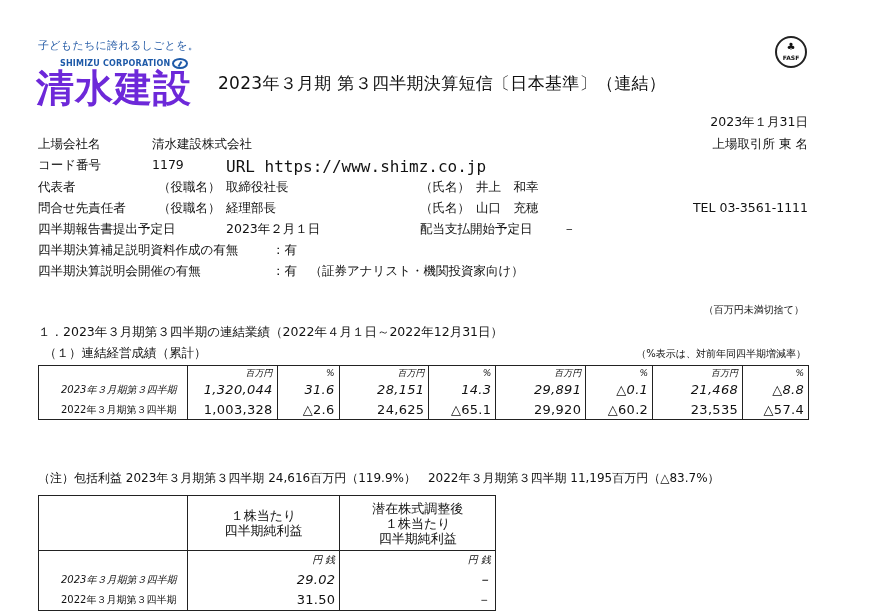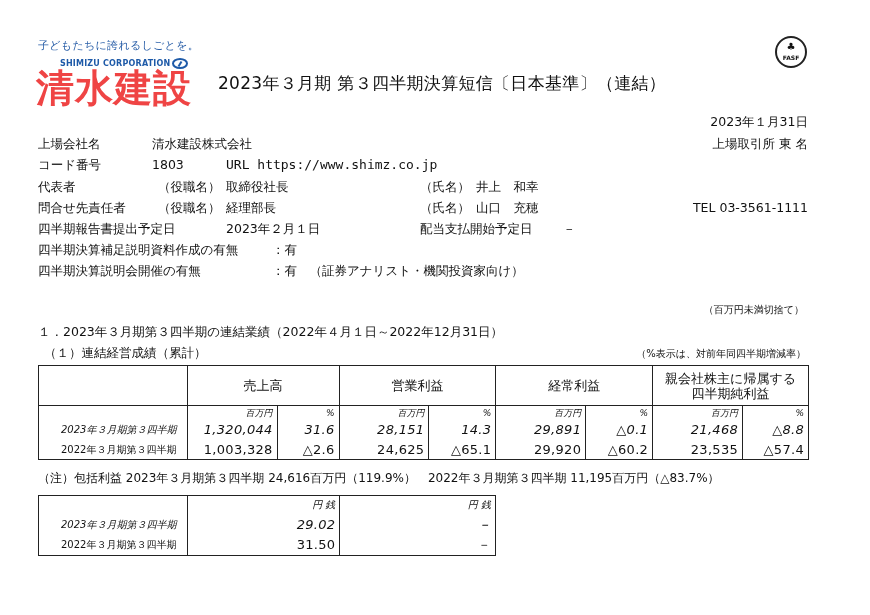--- a/index.html
+++ b/index.html
@@ -4,21 +4,21 @@
   <style>
     html, body { margin: 0; padding: 0; background: #ffffff; }
     body { width: 870px; height: 615px; position: relative; overflow: hidden;
            font-family: "DejaVu Sans", "Liberation Sans", sans-serif; color: #111; }
     .abs { position: absolute; white-space: nowrap; }
     .tagline { left: 38px; top: 38px; font-size: 11px; color: #2a5fa8; letter-spacing: 0.3px; }
     .corp-en { left: 60px; top: 58px; font-size: 8px; font-weight: bold; color: #1e5aa8; letter-spacing: 0.2px; }
     .corp-mark { display: inline-block; width: 16px; height: 11px; border: 2px solid #1e5aa8; border-radius: 50%;
                  vertical-align: middle; margin-left: 2px; position: relative; box-sizing: border-box; }
     .corp-mark::after { content: ""; position: absolute; left: 5px; top: 1px; width: 2px; height: 6px; background: #1e5aa8; transform: rotate(30deg); }
-    .logo-jp { left: 36px; top: 66px; font-size: 38px; font-weight: bold; color: #ef4444; letter-spacing: 1px; font-family: "DejaVu Serif", serif; line-height: 44px; }
+    .logo-jp { left: 36px; top: 66px; font-size: 38px; font-weight: bold; color: #6d28d9; letter-spacing: 1px; font-family: "DejaVu Serif", serif; line-height: 44px; }
     .title { left: 218px; top: 72px; font-size: 17px; font-weight: normal; letter-spacing: 0.3px; }
     .fasf { left: 775px; top: 36px; width: 32px; height: 32px; border: 2px solid #222; border-radius: 50%; box-sizing: border-box;
             text-align: center; font-size: 6px; font-weight: bold; line-height: 8px; }
     .fasf .leaves { display: block; font-size: 10px; line-height: 14px; margin-top: 2px; }
     .t13 { font-size: 12.5px; }
     .small { font-size: 10px; }
 
     table { border-collapse: collapse; position: absolute; font-size: 12px; }
     td { border: 1px solid #222; padding: 0 4px; box-sizing: border-box; }
     .tbl1 { left: 38px; top: 365px; width: 771px; }
@@ -39,22 +39,22 @@
 <div class="abs title">2023年３月期 第３四半期決算短信〔日本基準〕（連結）</div>
 <div class="abs fasf"><span class="leaves">♣</span><span>FASF</span></div>
 
 <div class="abs t13" style="right:62px; top:114px;">2023年１月31日</div>
 <div class="abs t13" style="right:62px; top:136px;">上場取引所 東 名</div>
 
 <div class="abs t13" style="left:38px; top:136px;">上場会社名</div>
 <div class="abs t13" style="left:152px; top:136px;">清水建設株式会社</div>
 
 <div class="abs t13" style="left:38px; top:157px;">コード番号</div>
-<div class="abs t13" style="left:152px; top:157px;">1803</div>
-<div class="abs t13" style="left:226px; top:157px; font-family:'DejaVu Sans Mono', monospace; font-size:13px;">URL https://www.shimz.co.jp</div>
+<div class="abs t13" style="left:152px; top:157px;">1179</div>
+<div class="abs t13" style="left:226px; top:157px; font-family:'DejaVu Sans Mono', monospace; font-size:16px;">URL https://www.shimz.co.jp</div>
 
 <div class="abs t13" style="left:38px; top:179px;">代表者</div>
 <div class="abs t13" style="left:158px; top:179px;">（役職名）</div>
 <div class="abs t13" style="left:226px; top:179px;">取締役社長</div>
 <div class="abs t13" style="left:420px; top:179px;">（氏名）</div>
 <div class="abs t13" style="left:476px; top:179px;">井上　和幸</div>
 
 <div class="abs t13" style="left:38px; top:200px;">問合せ先責任者</div>
 <div class="abs t13" style="left:158px; top:200px;">（役職名）</div>
 <div class="abs t13" style="left:226px; top:200px;">経理部長</div>
@@ -84,27 +84,20 @@
       <col style="width:90px">
       <col style="width:62px">
     <col style="width:90px">
       <col style="width:67px">
     <col style="width:90px">
       <col style="width:67px">
     <col style="width:90px">
       <col style="width:66px">
   </colgroup>
   <tbody>
-      <tr class="hdr" style="height:40px;">
-    <td></td>
-    <td colspan="2">売上高</td>
-    <td colspan="2">営業利益</td>
-    <td colspan="2">経常利益</td>
-    <td colspan="2"><span>親会社株主に帰属する</span><br><span>四半期純利益</span></td>
-  </tr>
   <tr style="height:14px;">
     <td class="nb-b"></td>
     <td class="unit nb-b">百万円</td>
     <td class="unit nb-b">%</td>
     <td class="unit nb-b">百万円</td>
     <td class="unit nb-b">%</td>
     <td class="unit nb-b">百万円</td>
     <td class="unit nb-b">%</td>
     <td class="unit nb-b">百万円</td>
     <td class="unit nb-b">%</td>
@@ -136,20 +129,25 @@
 
 <div class="abs" style="left:38px; top:470px; font-size:12px;">（注）包括利益 2023年３月期第３四半期 24,616百万円（119.9%）　2022年３月期第３四半期 11,195百万円（△83.7%）</div>
 
 <table class="tbl2">
   <colgroup>
     <col style="width:149px">
       <col style="width:153px">
       <col style="width:156px">
   </colgroup>
   <tbody>
+      <tr class="hdr" style="height:55px;">
+    <td></td>
+    <td><span>１株当たり</span><br><span>四半期純利益</span></td>
+    <td><span>潜在株式調整後</span><br><span>１株当たり</span><br><span>四半期純利益</span></td>
+  </tr>
   <tr style="height:18px;">
     <td class="nb-b"></td>
     <td class="unit nb-b" style="font-size:10px;">円 銭</td>
     <td class="unit nb-b" style="font-size:10px;">円 銭</td>
   </tr>
   <tr style="height:21px;">
     <td class="rowlbl nb-t nb-b">2023年３月期第３四半期</td>
     <td class="num nb-t nb-b">29.02</td>
     <td class="num nb-t nb-b">－</td>
   </tr>

